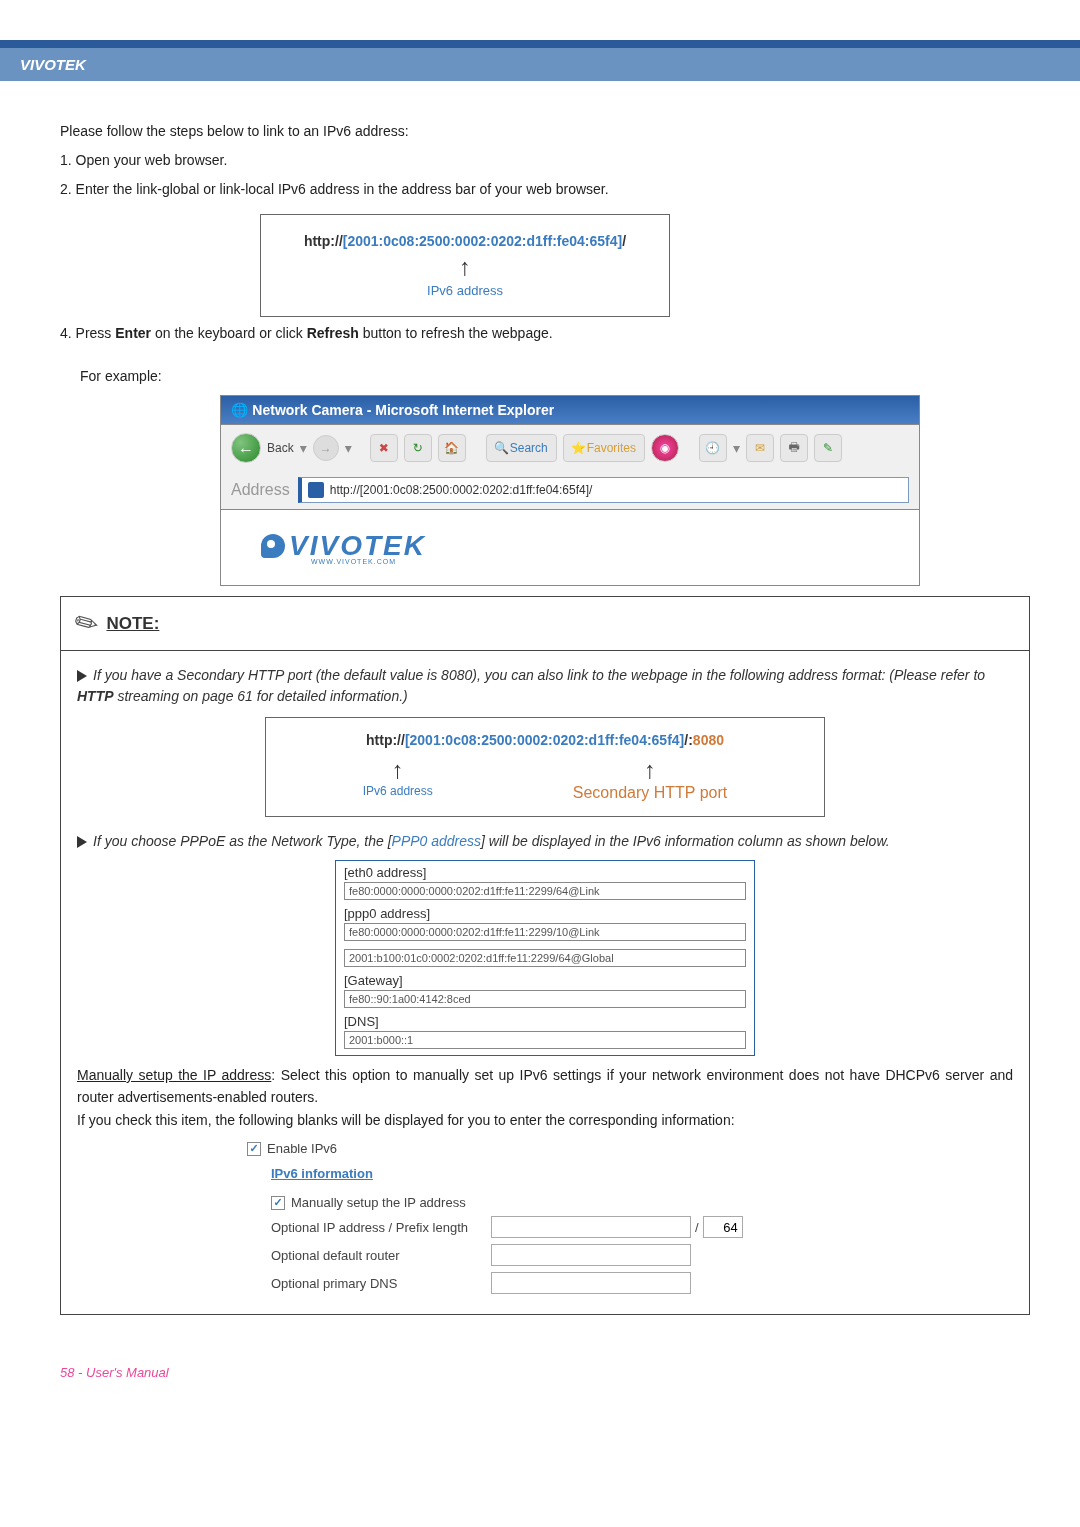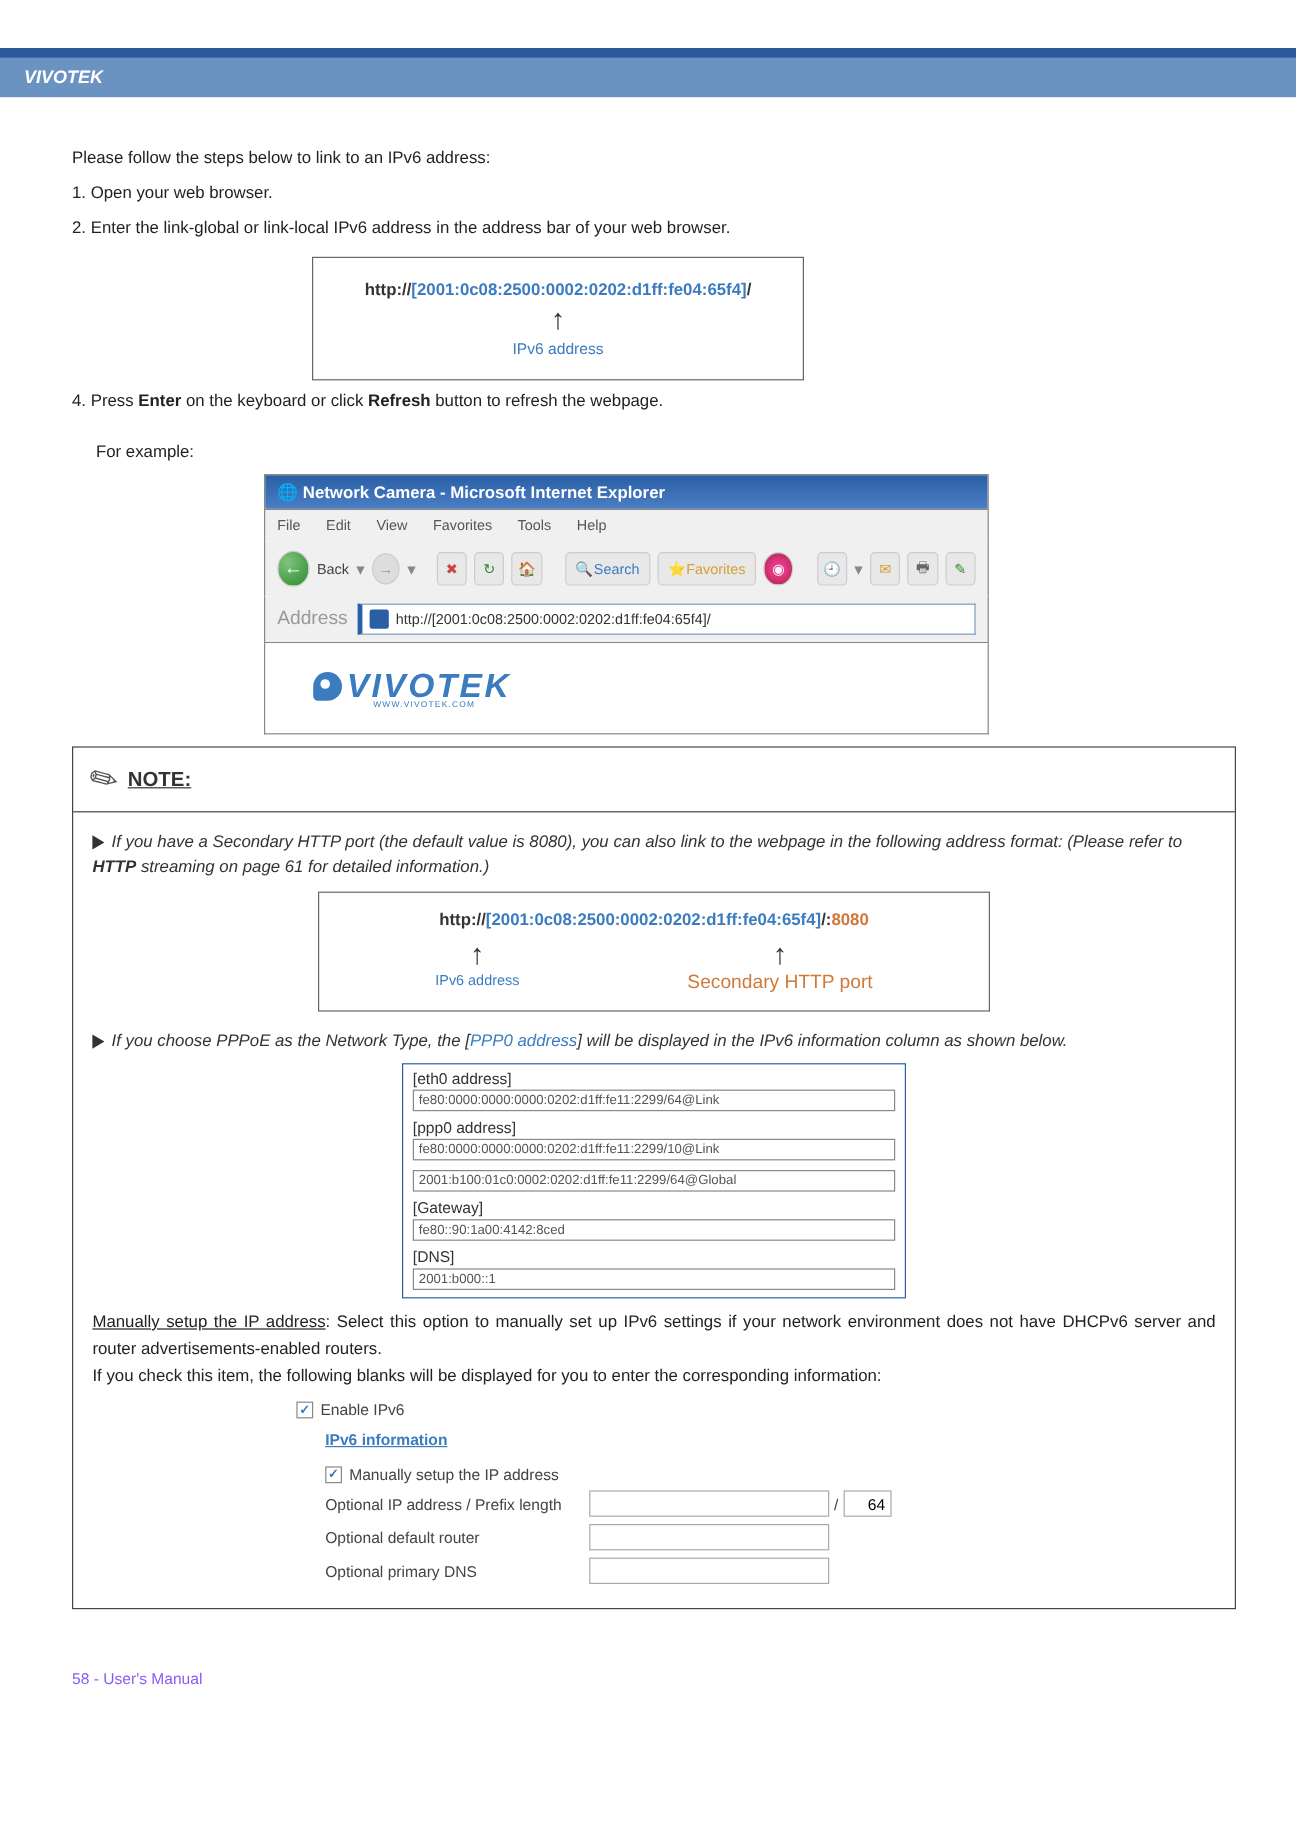--- a/index.html
+++ b/index.html
@@ -6,21 +6,21 @@
 body { font-family: Arial, sans-serif; font-size: 14px; color: #333; background: #fff; width: 1080px; }
 .page { padding: 0; }
 .header-bar { background: #6b93c1; color: #fff; padding: 8px 20px; font-style: italic; font-weight: bold; font-size: 15px; border-top: 8px solid #2a5a9a; margin-top: 40px; }
 .content { padding: 40px 50px 20px 60px; }
 .intro { color: #222; line-height: 1.5; margin-bottom: 8px; }
 .url-box { border: 1px solid #666; padding: 18px 40px; margin: 6px 0 6px 200px; display: inline-block; text-align: center; width: 410px; }
 .url-line { font-weight: bold; font-size: 14px; }
 .url-blue { color: #3a7cbf; }
 .url-arrow { font-size: 24px; margin-top: 4px; }
 .url-label { color: #3a7cbf; font-size: 13px; margin-top: 2px; }
-.ie-shot { margin: 6px 0 10px 160px; width: 604px; }
+.ie-shot { margin: 6px 0 10px 160px; width: 700px; }
 .ie-title { background: linear-gradient(#2a5fa5, #4a7fc5); color: #fff; font-weight: bold; padding: 6px 10px; font-size: 14px; border: 1px solid #888; }
 .ie-menu { background: #f0f0f0; padding: 6px 10px; font-size: 12px; color: #555; border-left: 1px solid #888; border-right: 1px solid #888; }
 .ie-menu span { margin-right: 18px; }
 .ie-tool { background: #f0f0f0; padding: 8px 10px; border-left: 1px solid #888; border-right: 1px solid #888; display: flex; align-items: center; gap: 6px; }
 .ie-btn { display: inline-flex; align-items: center; justify-content: center; width: 28px; height: 28px; background: #e8e8e8; border: 1px solid #ccc; border-radius: 4px; font-size: 12px; }
 .ie-back { background: radial-gradient(circle at 30% 30%, #7fc47f, #2a8a2a); border-radius: 50%; color: #fff; width: 30px; height: 30px; font-size: 16px; }
 .ie-fwd { background: #ddd; border-radius: 50%; width: 26px; height: 26px; color: #999; }
 .ie-addr { background: #f0f0f0; padding: 6px 10px; border: 1px solid #888; border-top: none; display: flex; align-items: center; }
 .ie-addr-lbl { color: #999; font-size: 16px; margin-right: 8px; }
 .ie-addr-input { background: #fff; border: 1px solid #7a9ac0; padding: 4px 6px; display: flex; align-items: center; flex: 1; border-left: 4px solid #2a5fa5; }
@@ -48,21 +48,21 @@
 .ipv6-input { width: 100%; border: 1px solid #888; background: #fff; font-size: 11px; padding: 2px 4px; color: #555; margin: 2px 0 6px; font-family: Arial, sans-serif; }
 .normal { font-style: normal; }
 .manual-hdr { color: #222; line-height: 1.6; }
 .manual-hdr u { text-decoration: underline; }
 .form-area { margin: 10px 0 0 170px; font-size: 13px; color: #444; }
 .form-row { margin: 6px 0 6px 24px; display: flex; align-items: center; }
 .form-lbl { width: 220px; }
 .form-inp { border: 1px solid #aaa; background: #fff; width: 200px; height: 22px; padding: 2px 4px; font-size: 13px; text-align: right; }
 .chk { width: 14px; height: 14px; border: 1px solid #888; display: inline-flex; align-items: center; justify-content: center; font-size: 11px; background: #fff; margin-right: 6px; color: #3a7cbf; font-weight: bold; }
 .ipv6info-link { color: #3a7cbf; text-decoration: underline; font-weight: bold; font-size: 13px; margin-left: 24px; display: inline-block; margin-bottom: 8px; }
-.footer { color: #8b5cf6; font-size: 13px; padding: 20px 0 30px 60px; }
+.footer { color: #ec4899; font-style: italic; font-size: 13px; padding: 20px 0 30px 60px; }
 .justify { text-align: justify; }
 </style>
 </head>
 <body>
 
 <div class="page">
   <div class="header-bar">VIVOTEK</div>
 
   <div class="content">
     <div class="intro">Please follow the steps below to link to an IPv6 address:</div>
@@ -77,28 +77,20 @@
       <div class="url-label">IPv6 address</div>
     </div>
 
     <div class="intro">
       4. <span>Press </span><b>Enter</b><span> on the keyboard or click </span><b>Refresh</b><span> button to refresh the webpage.</span>
     </div>
     <div class="intro" style="margin-left:20px;margin-top:22px;">For example:</div>
 
     <div class="ie-shot">
       <div class="ie-title">🌐 <span>Network Camera - Microsoft Internet Explorer</span></div>
-      <div class="ie-menu">
-        <span>File</span>
-        <span>Edit</span>
-        <span>View</span>
-        <span>Favorites</span>
-        <span>Tools</span>
-        <span>Help</span>
-      </div>
       <div class="ie-tool">
         <span class="ie-btn ie-back">←</span>
         <span style="font-size:12px;color:#444;">Back</span>
         <span style="color:#888;">▾</span>
         <span class="ie-btn ie-fwd">→</span>
         <span style="color:#888;">▾</span>
         <span style="width:6px;"></span>
         <span class="ie-btn" style="color:#c44;">✖</span>
         <span class="ie-btn" style="color:#2a8a2a;">↻</span>
         <span class="ie-btn" style="color:#3a7cbf;">🏠</span>

